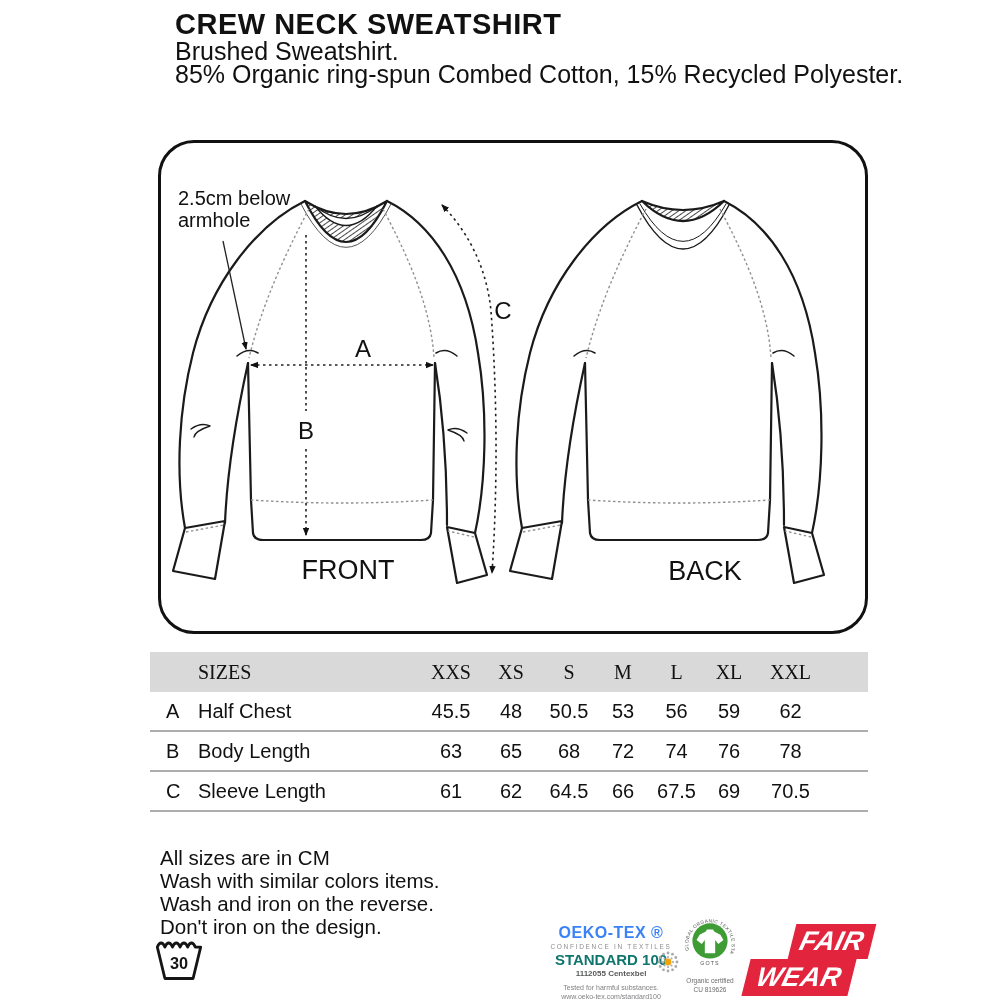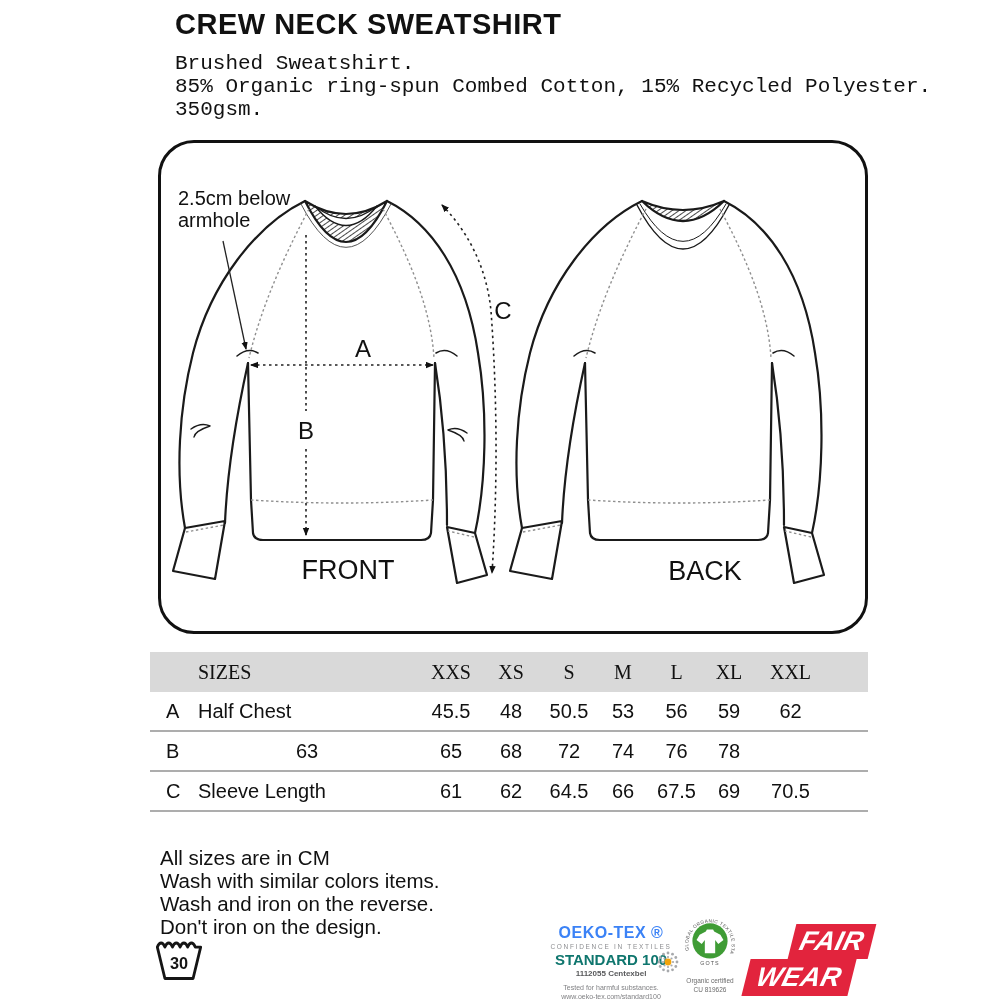--- a/index.html
+++ b/index.html
@@ -1,21 +1,21 @@
 <!DOCTYPE html>
 <html><head>
 <meta charset="utf-8">
 <style>
   html,body{margin:0;padding:0;background:#fff;}
   .page{position:relative;width:1000px;height:1000px;background:#fff;overflow:hidden;
         font-family:"Liberation Sans","DejaVu Sans",sans-serif;color:#111;}
 
   
   .title{position:absolute;left:175px;top:8px;font-size:29px;font-weight:bold;letter-spacing:.5px;}
-  .desc{position:absolute;left:175px;top:52px;font-size:21px;line-height:23px;font-family:Liberation Mono, monospace;}
+  .desc{position:absolute;left:175px;top:40px;font-size:25px;line-height:23px;}
 
   
   .diagram-box{position:absolute;left:158px;top:140px;width:704px;height:488px;
                border:3.5px solid #111;border-radius:36px;box-sizing:content-box;}
   .diagram-box svg{position:absolute;left:0;top:0;}
 
   
   .size-table{position:absolute;left:150px;top:652px;width:718px;font-size:20px;}
   .trow{display:grid;grid-template-columns:42px 230px 58px 62px 54px 54px 53px 52px 71px 1fr;align-items:center;}
   .trow.head{background:#d9d9d9;height:40px;font-size:20px;font-family:Liberation Serif, serif;}
@@ -53,21 +53,20 @@
 </style>
 </head>
 <body>
 
 <div class="page">
 
   <div class="title">CREW NECK SWEATSHIRT</div>
   <div class="desc">
     <div>Brushed Sweatshirt.</div>
     <div>85% Organic ring-spun Combed Cotton, 15% Recycled Polyester.</div>
-    <div>350gsm.</div>
   </div>
 
   <div class="diagram-box">
     <svg width="704" height="488" viewBox="0 0 704 488">
       <defs>
         <pattern id="hatch" width="4" height="4" patternUnits="userSpaceOnUse" patternTransform="rotate(55)">
           <rect width="4" height="4" fill="#fff"></rect>
           <line x1="0" y1="0" x2="0" y2="4" stroke="#1a1a1a" stroke-width="1.6"></line>
         </pattern>
         <marker id="arr" markerWidth="10" markerHeight="10" refX="7" refY="3.2" orient="auto-start-reverse" markerUnits="userSpaceOnUse">
@@ -174,20 +173,21 @@
       <div class="cell">50.5</div>
       <div class="cell">53</div>
       <div class="cell">56</div>
       <div class="cell">59</div>
       <div class="cell">62</div>
       <div class="cell"></div>
     </div>
 
     <div class="trow body-row">
       <div class="cell letter">B</div>
+      <div class="cell label">Body Length</div>
       <div class="cell">63</div>
       <div class="cell">65</div>
       <div class="cell">68</div>
       <div class="cell">72</div>
       <div class="cell">74</div>
       <div class="cell">76</div>
       <div class="cell">78</div>
       <div class="cell"></div>
     </div>
 

